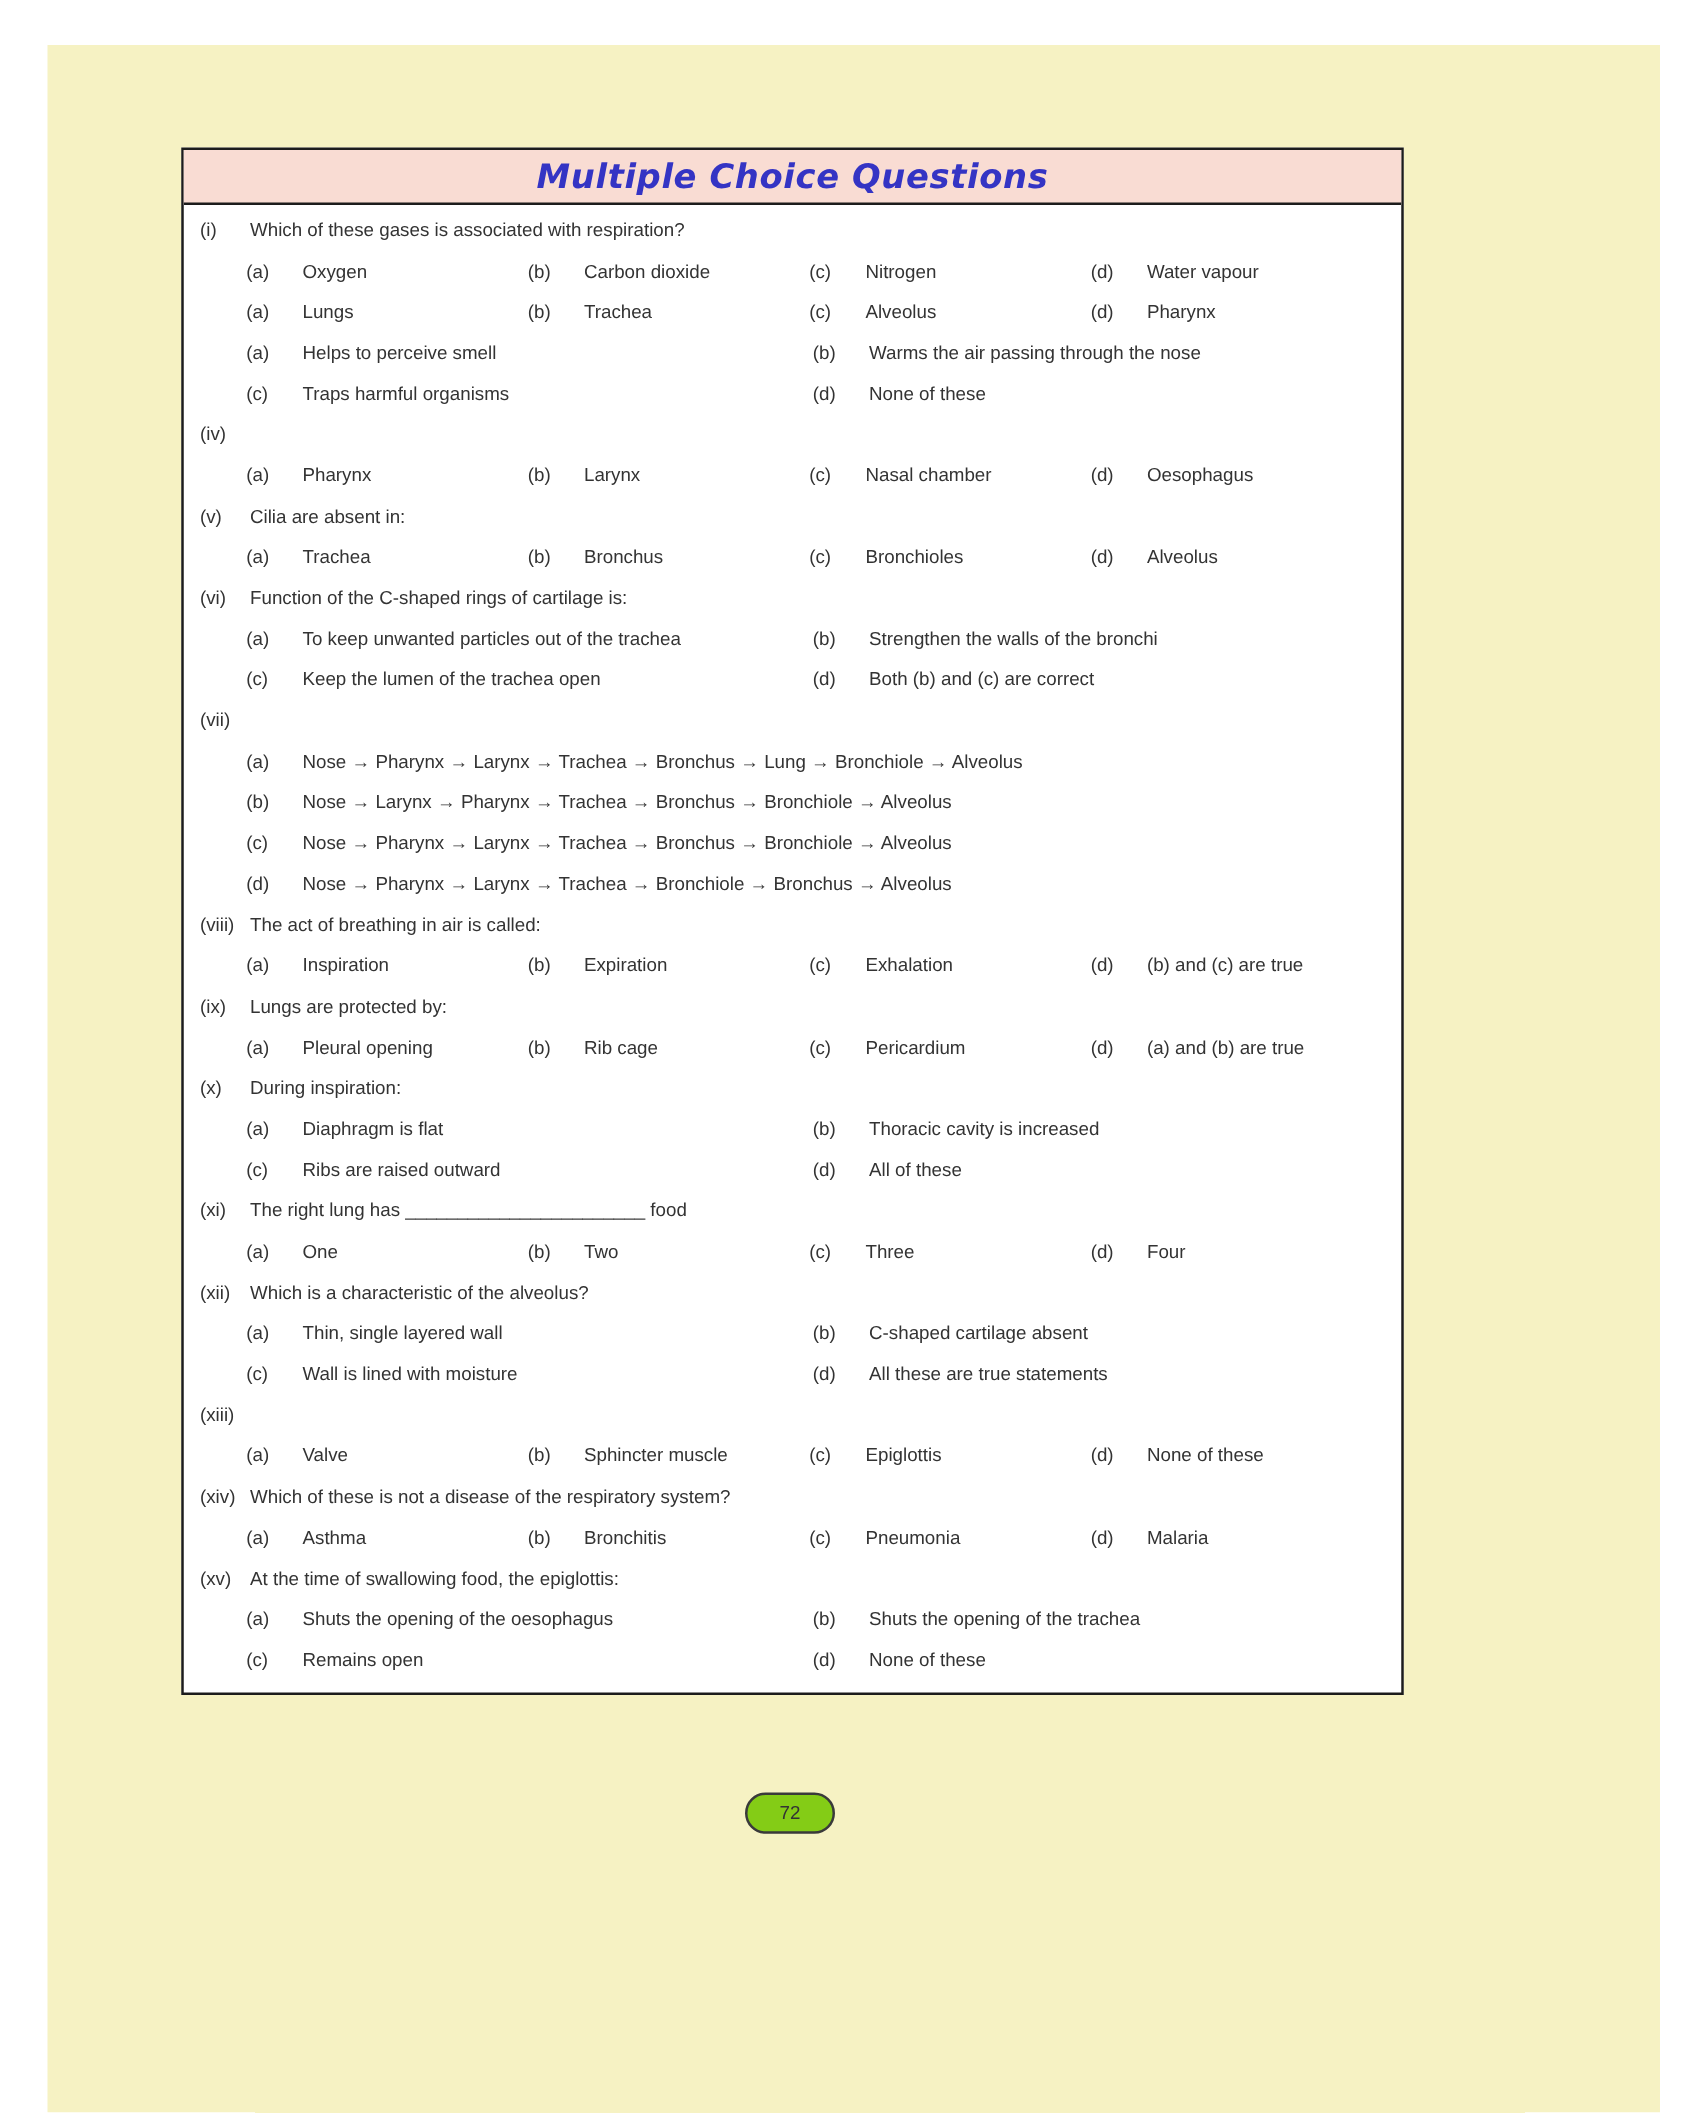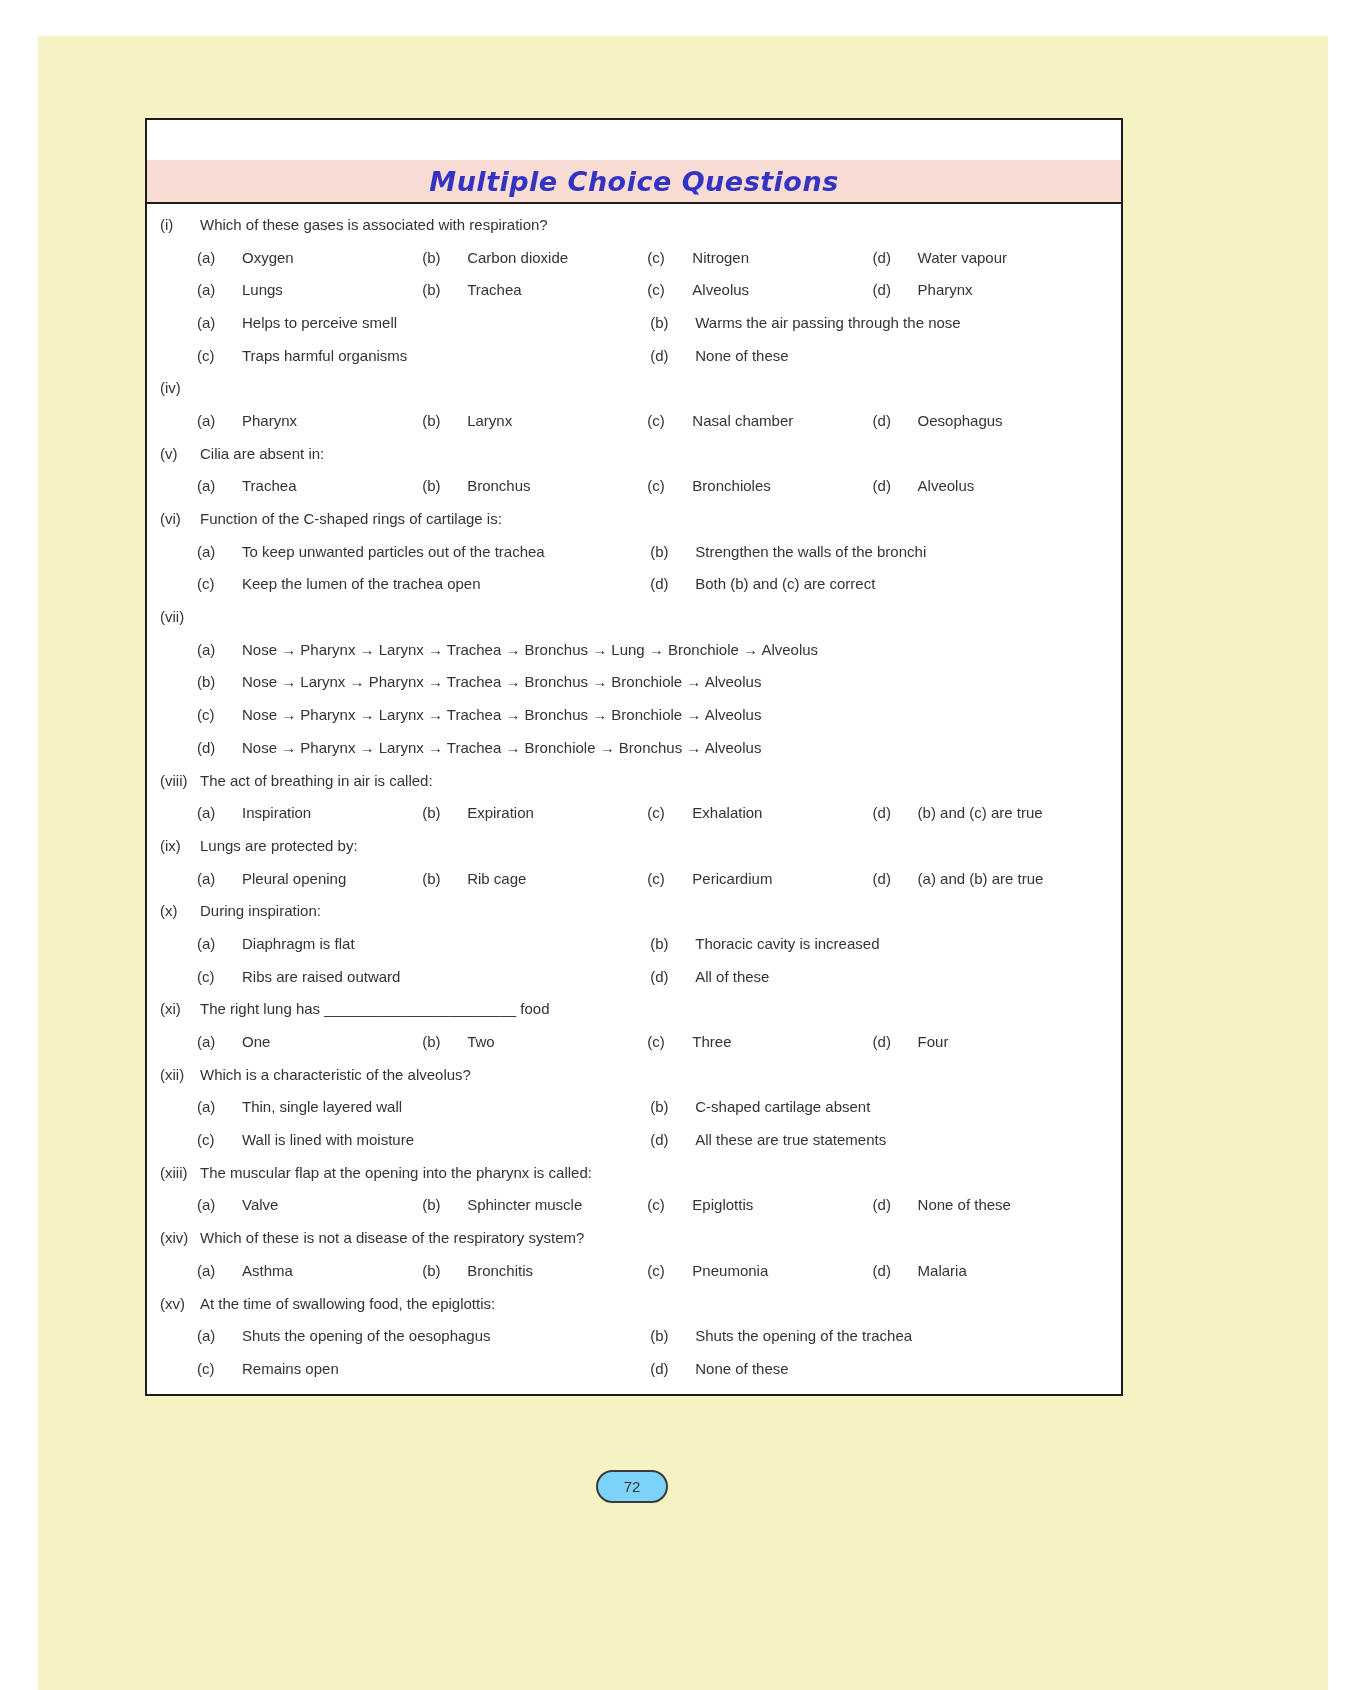--- a/index.html
+++ b/index.html
@@ -20,21 +20,21 @@
   .mcq-panel {
     position: absolute;
     left: 145px; top: 118px; width: 978px;
     background: #ffffff;
     border: 2px solid #1c1c1c;
   }
   .mcq-header {
     height: 44px;
     background: var(--header-pink, #F9DCD3);
     border-bottom: 2px solid #1c1c1c;
-    display: flex; align-items: center; justify-content: center; margin-top: 40px;
+    display: flex; align-items: center; justify-content: center;
   }
   .mcq-title {
     font-family: "DejaVu Sans", sans-serif;
     font-style: italic;
     font-weight: bold;
     font-size: 27px;
     letter-spacing: 0.5px;
     color: var(--accent-blue, #3434C4);
   }
   .questions {
@@ -48,27 +48,26 @@
   .opts-row4 { display: grid; grid-template-columns: 1fr 1fr 1fr 1.05fr; }
   .opts-grid2 { display: grid; grid-template-columns: 49.7% 1fr; }
   .opts-stack { display: grid; grid-template-columns: 1fr; }
   .opt { display: flex; align-items: center; height: 32.7px; white-space: nowrap; }
   .opt-label { flex: 0 0 33px; margin-right: 12px; }
   .hl { color: var(--highlight-magenta, #EC0F8F); font-weight: bold; }
   .page-badge {
     position: absolute;
     left: 596px; top: 1434px;
     width: 72px; height: 33px;
-    background: #7dd3fc;
+    background: #84cc16;
     border: 2px solid #3a3a3a;
     border-radius: 17px;
     display: flex; align-items: center; justify-content: center;
     font-size: 15px;
     color: #333333;
-    margin-top: 36px;
   }
 </style>
 </head>
 <body style="--page-yellow: #F6F2C3; --header-pink: #F9DCD3; --accent-blue: #3434C4; --highlight-magenta: #EC0F8F;">
 
 <div class="yellow-bg"></div>
 
 <div class="mcq-panel">
   <div class="mcq-header">
     <span class="mcq-title">Multiple Choice Questions</span>
@@ -348,21 +347,20 @@
           </div>
           <div class="opt">
             <span class="opt-label">(d)</span>
             <span class="opt-text">All these are true statements</span>
           </div>
         </div>
       </div>
       <div class="question">
         <div class="line">
           <span class="q-num">(xiii)</span>
-          <span class="q-text">The muscular flap at the opening into the pharynx is called:</span>
         </div>
         <div class="opts opts-row4">
           <div class="opt">
             <span class="opt-label">(a)</span>
             <span class="opt-text">Valve</span>
           </div>
           <div class="opt">
             <span class="opt-label">(b)</span>
             <span class="opt-text">Sphincter muscle</span>
           </div>

